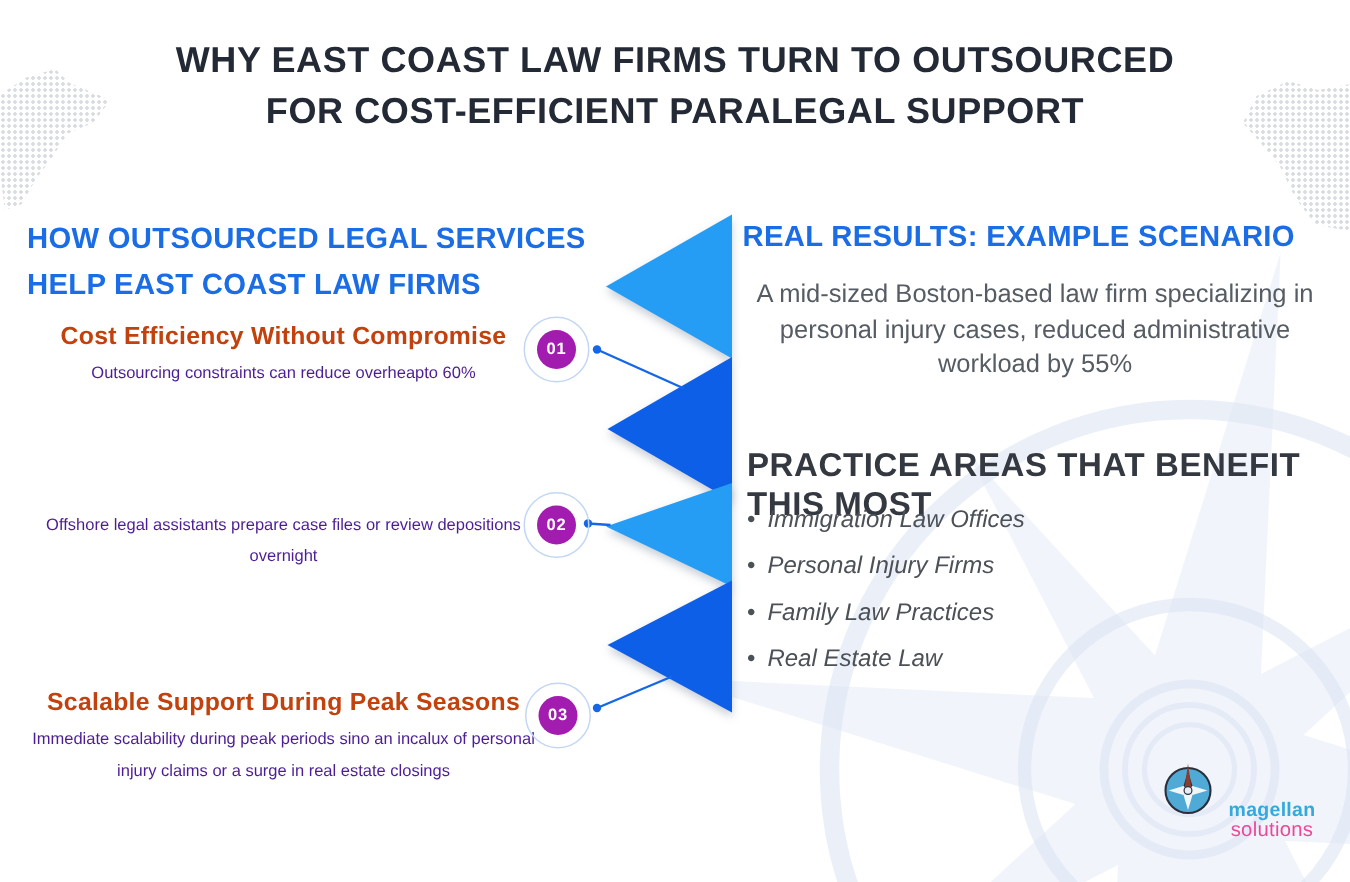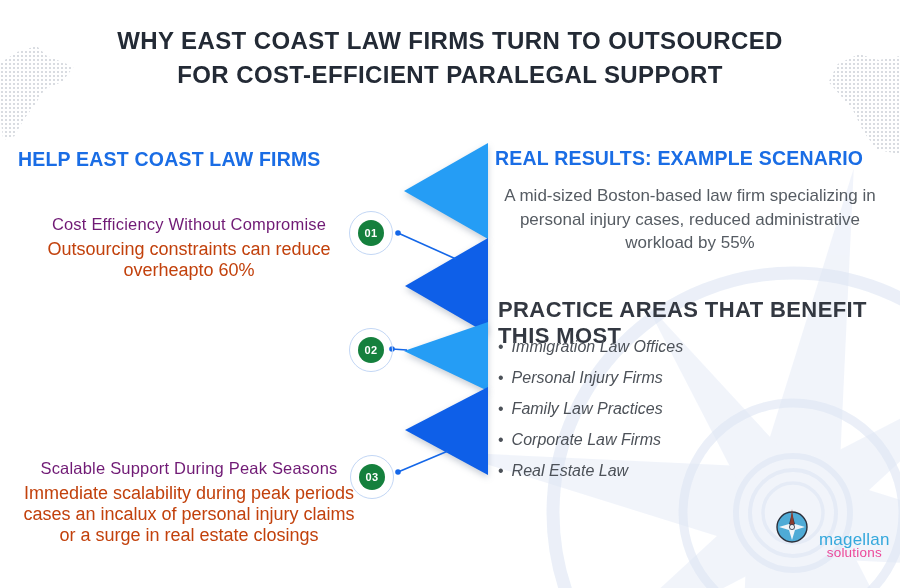--- a/index.html
+++ b/index.html
@@ -29,46 +29,46 @@
     position:absolute;z-index:2;left:18px;top:144px;
     font-size:19.5px;font-weight:800;color:#1a6de5;line-height:31px;letter-spacing:.2px;
   }
   .right-heading{
     position:absolute;z-index:2;left:495px;top:147px;width:400px;
     font-size:19.5px;font-weight:800;color:#1a6de5;letter-spacing:.2px;
   }
   
   .item{position:absolute;z-index:2;left:20px;width:338px;text-align:center;}
   .item1{top:215px;} .item2{top:336px;} .item3{top:459px;}
-  .item-title{font-size:16.5px;font-weight:normal;color:#701a75;margin-bottom:5px;letter-spacing:.2px;}
-  .item-desc{font-size:18px;color:#c2410c;line-height:21px;margin:4px auto;}
+  .item-title{font-size:16.5px;font-weight:bold;color:#c2410c;margin-bottom:5px;letter-spacing:.2px;}
+  .item-desc{font-size:11px;color:#4c1d95;line-height:21px;margin:4px auto;}
   .item1 .item-desc{max-width:300px;}
   .item2 .item-desc{max-width:338px;}
   .item3 .item-desc{max-width:336px;}
   
   .badge{position:absolute;z-index:3;width:42px;height:42px;border-radius:50%;
     border:1px solid #c3d7f5;display:flex;align-items:center;justify-content:center;}
-  .badge-inner{width:26px;height:26px;border-radius:50%;background:#15803d;color:#ffffff;
+  .badge-inner{width:26px;height:26px;border-radius:50%;background:#a21caf;color:#ffffff;
     font-size:11px;font-weight:bold;letter-spacing:.5px;display:flex;align-items:center;justify-content:center;}
   .badge1{left:349px;top:211px;} .badge2{left:349px;top:328px;} .badge3{left:350px;top:455px;}
   
   .scenario{position:absolute;z-index:2;left:488px;top:184px;width:404px;text-align:center;
     font-size:17px;line-height:23.5px;color:#565c63;}
   .practice-heading{position:absolute;z-index:2;left:498px;top:297px;
     font-size:22px;font-weight:800;color:#333841;letter-spacing:.4px;}
   .practice-list{position:absolute;z-index:2;left:498px;top:326px;list-style:none;margin:0;padding:0;}
   .practice-list li{font-size:16px;font-style:italic;color:#4c5158;margin-bottom:14px;line-height:17px;margin-top:12px;}
   .practice-list .dot{font-style:normal;margin-right:8px;color:#4c5158;}
   
   .arrows{position:absolute;left:0;top:0;z-index:1;}
   .tri{filter:drop-shadow(0 3px 3px rgba(40,60,90,.25));}
   
   .logo{position:absolute;z-index:3;left:772px;top:493px;display:flex;align-items:center;gap:7px;}
   .logo-text{display:flex;flex-direction:column;line-height:13px;}
-  .logo-line1{font-size:17px;font-weight:normal;color:#35a8dc;letter-spacing:.2px;margin-top:40px;}
+  .logo-line1{font-size:13px;font-weight:bold;color:#35a8dc;letter-spacing:.2px;margin-top:40px;}
   .logo-line2{font-size:13.5px;font-weight:normal;color:#ec4899;letter-spacing:.2px;text-align:center;}
 </style>
 </head>
 <body>
 
 <div class="canvas">
 
   <svg class="bg-svg" width="900" height="588" viewBox="0 0 900 588">
     <g transform="rotate(10 793 513)" fill="#e4eaf7" opacity="0.5">
       <polygon points="793,163 748,513 838,513"></polygon>
@@ -110,32 +110,34 @@
       <line x1="398" y1="472" x2="448" y2="451"></line>
     </g>
     <g fill="#1467e8">
       <circle cx="398" cy="233" r="2.8"></circle>
       <circle cx="392" cy="349" r="2.8"></circle>
       <circle cx="398" cy="472" r="2.8"></circle>
     </g>
   </svg>
 
   <div class="left-heading">
+    <div>HOW OUTSOURCED LEGAL SERVICES</div>
     <div>HELP EAST COAST LAW FIRMS</div>
   </div>
 
   <div class="item item1">
     <div class="item-title">Cost Efficiency Without Compromise</div>
     <div class="item-desc">Outsourcing constraints can reduce overheapto 60%</div>
   </div>
   <div class="item item2">
+    <div class="item-desc">Offshore legal assistants prepare case files or review depositions overnight</div>
   </div>
   <div class="item item3">
     <div class="item-title">Scalable Support During Peak Seasons</div>
-    <div class="item-desc">Immediate scalability during peak periods cases an incalux of personal injury claims or a surge in real estate closings</div>
+    <div class="item-desc">Immediate scalability during peak periods sino an incalux of personal injury claims or a surge in real estate closings</div>
   </div>
 
   <div class="badge badge1">
     <div class="badge-inner">01</div>
   </div>
   <div class="badge badge2">
     <div class="badge-inner">02</div>
   </div>
   <div class="badge badge3">
     <div class="badge-inner">03</div>
@@ -146,23 +148,20 @@
   <div class="practice-heading">PRACTICE AREAS THAT BENEFIT THIS MOST</div>
   <ul class="practice-list">
     <li>
       <span class="dot">•</span><span>Immigration Law Offices</span>
     </li>
     <li>
       <span class="dot">•</span><span>Personal Injury Firms</span>
     </li>
     <li>
       <span class="dot">•</span><span>Family Law Practices</span>
-    </li>
-    <li>
-      <span class="dot">•</span><span>Corporate Law Firms</span>
     </li>
     <li>
       <span class="dot">•</span><span>Real Estate Law</span>
     </li>
   </ul>
 
   <div class="logo">
     <svg width="40" height="40" viewBox="0 0 40 40">
       <circle cx="20" cy="21" r="15" fill="#4fabd6" stroke="#2a2f3a" stroke-width="1.4"></circle>
       <polygon points="20,8 23,18 20,21 17,18" fill="#273041"></polygon>

